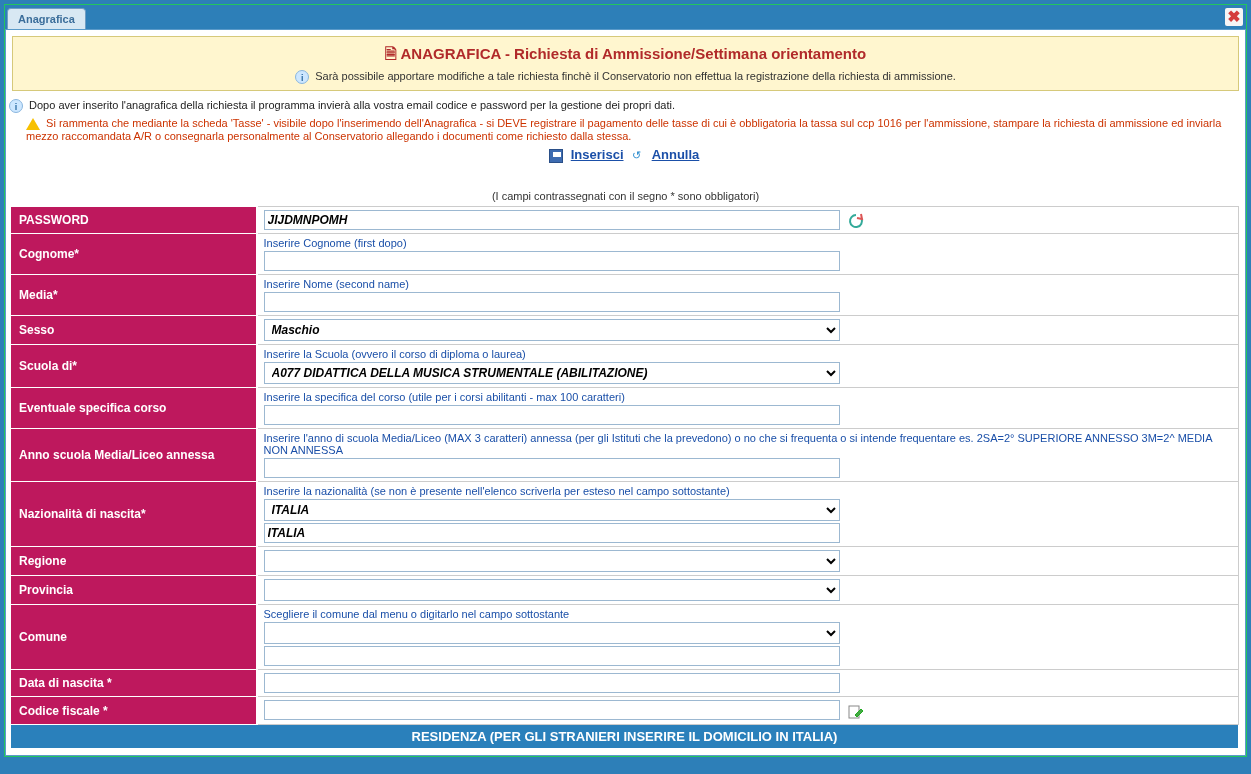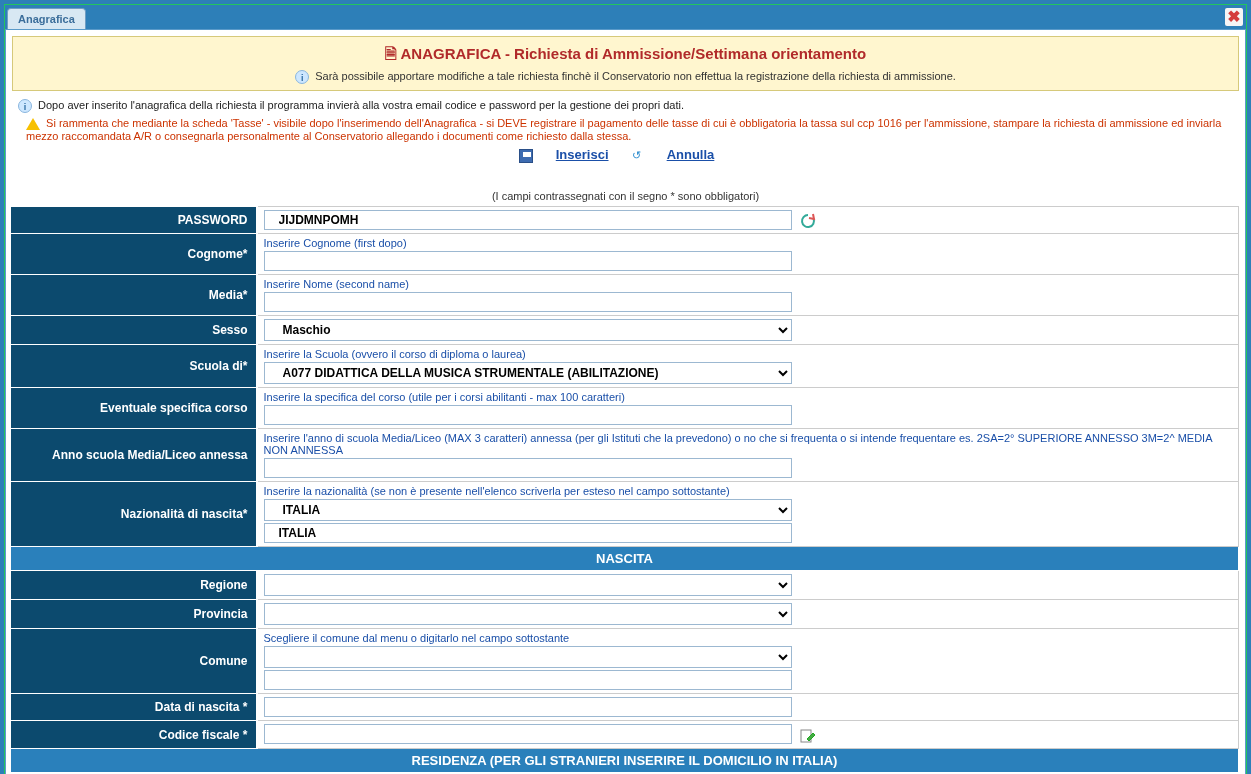--- a/index.html
+++ b/index.html
@@ -65,21 +65,21 @@
     color: #b12a2a;
     font-weight: bold;
     font-size: 15px;
     margin-bottom: 2px;
   }
   .header-sub {
     color: #333;
     font-size: 11px;
   }
   .info-line {
-    padding: 2px 12px;
+    padding: 2px 3px;
     color: #222;
     font-size: 11px;
   }
   .warn-line {
     padding: 2px 20px;
     color: #c30;
     font-size: 11px;
   }
   .ic-inline {
     display: inline-block;
@@ -107,21 +107,21 @@
   }
   .action-row {
     text-align: center;
     padding: 3px 0;
   }
   .action-link {
     color: #1a4fa8;
     font-weight: bold;
     text-decoration: underline;
     font-size: 13px;
-    margin: 0 18px;
+    margin: 0 3px;
     cursor: pointer;
   }
   .action-note {
     text-align: center;
     color: #333;
     font-size: 11px;
     padding-bottom: 4px;
     margin-top: 24px;
   }
   .ic-save {
@@ -148,24 +148,23 @@
     margin-right:2px;
     color:#2b8ccf;
   }
   table.form {
     width: 100%;
     border-collapse: collapse;
     margin: 0 6px 6px 4px;
     width: calc(100% - 10px);
   }
   table.form td.label {
-    background: #0c4a6e;
+    background: #be185d;
     color: #fff;
     font-weight: bold;
-    text-align: right;
     padding: 4px 8px;
     width: 246px;
     border: 1px solid #fff;
     border-right: 2px solid #fff;
     font-size: 12px;
     vertical-align: middle;
   }
   table.form td.field {
     background: #fff;
     padding: 3px 6px;
@@ -175,24 +174,25 @@
   .hint {
     color: #1a4fa8;
     font-size: 11px;
     margin-bottom: 2px;
     display: block;
   }
   input[type=text], select {
     font-family: inherit;
     font-size: 12px;
     font-weight: bold;
-    padding: 2px 14px;
+    padding: 2px 3px;
     border: 1px solid #9cb8d1;
-    width: 528px;
+    width: 576px;
     background: #fff;
+    font-style: italic;
   }
   select {
     height: 22px;
   }
   .section-header {
     background: #2a80bb;
     color: #fff;
     font-weight: bold;
     text-align: center;
     padding: 4px;
@@ -310,23 +310,20 @@
       </tr>
       <tr>
         <td class="label">Nazionalità di nascita*</td>
         <td class="field">
           <span class="hint">Inserire la nazionalità (se non è presente nell'elenco scriverla per esteso nel campo sottostante)</span>
           <select><option>ITALIA</option></select><br>
           <input type="text" style="margin-top: 2px;" value="ITALIA">
         </td>
       </tr>
       <tr>
-        <td colspan="2" class="section-header">NASCITA</td>
-      </tr>
-      <tr>
         <td class="label">Regione</td>
         <td class="field">
           <select><option></option></select>
         </td>
       </tr>
       <tr>
         <td class="label">Provincia</td>
         <td class="field">
           <select><option></option></select>
         </td>

